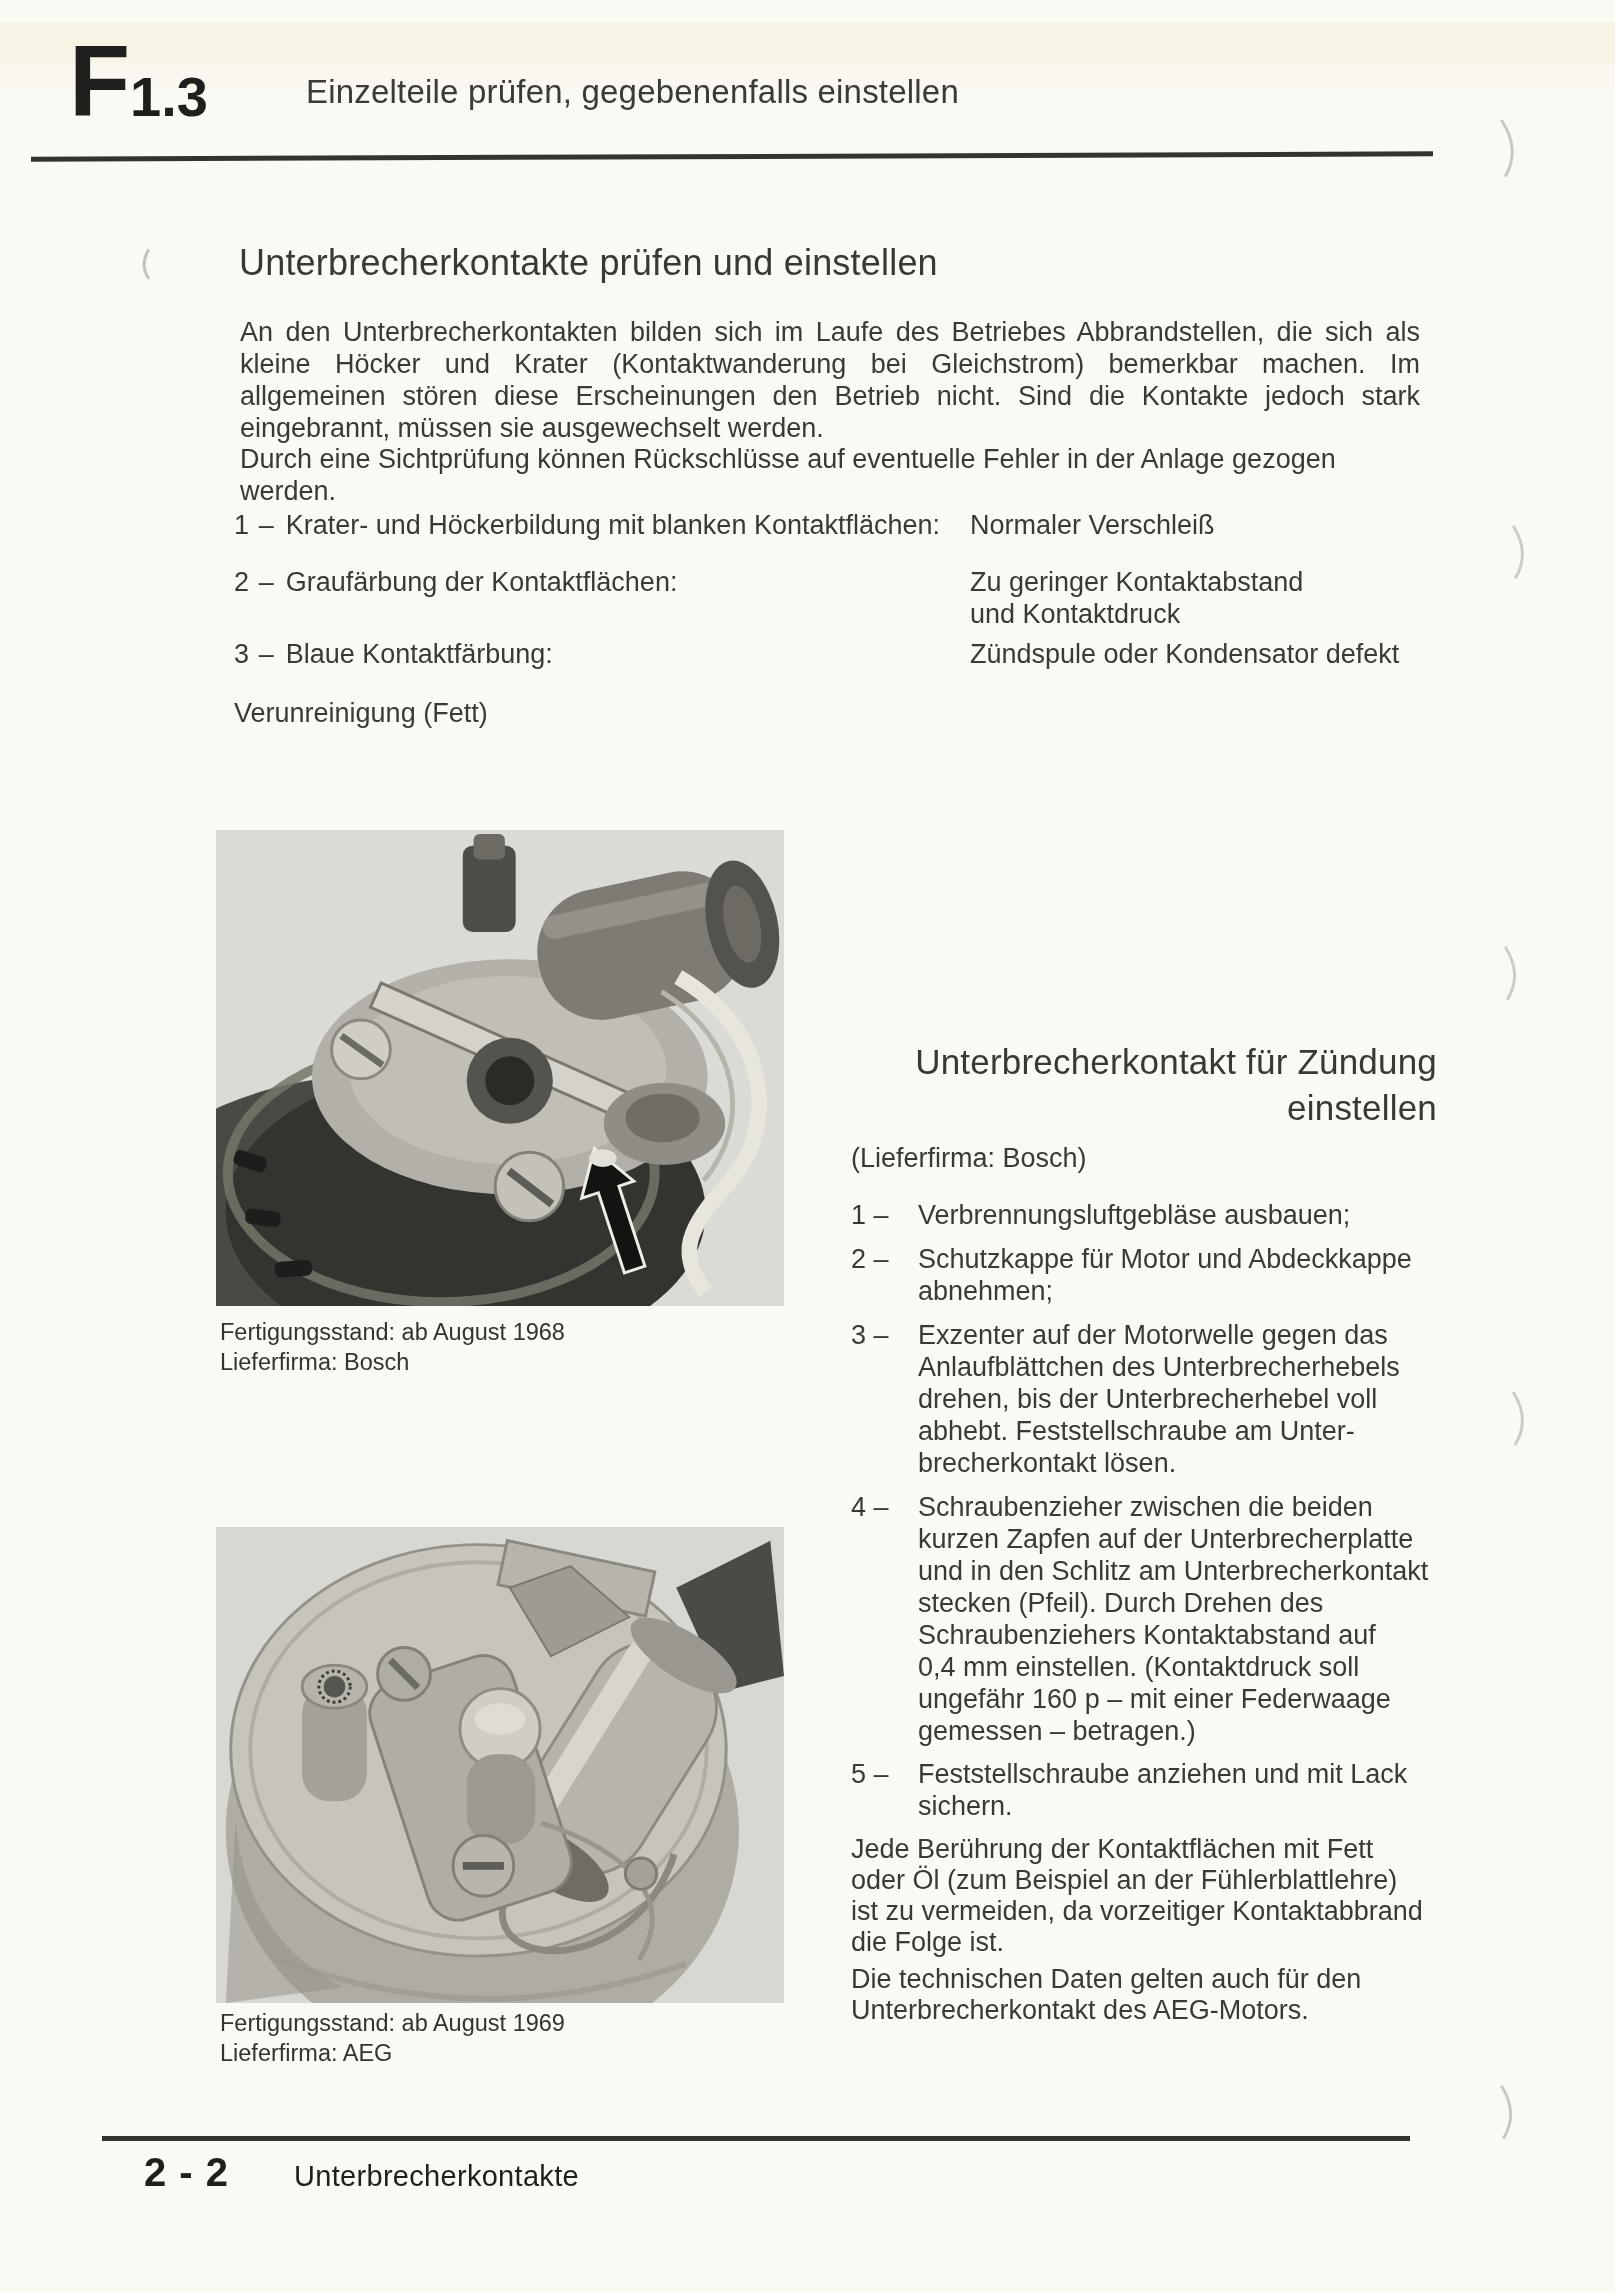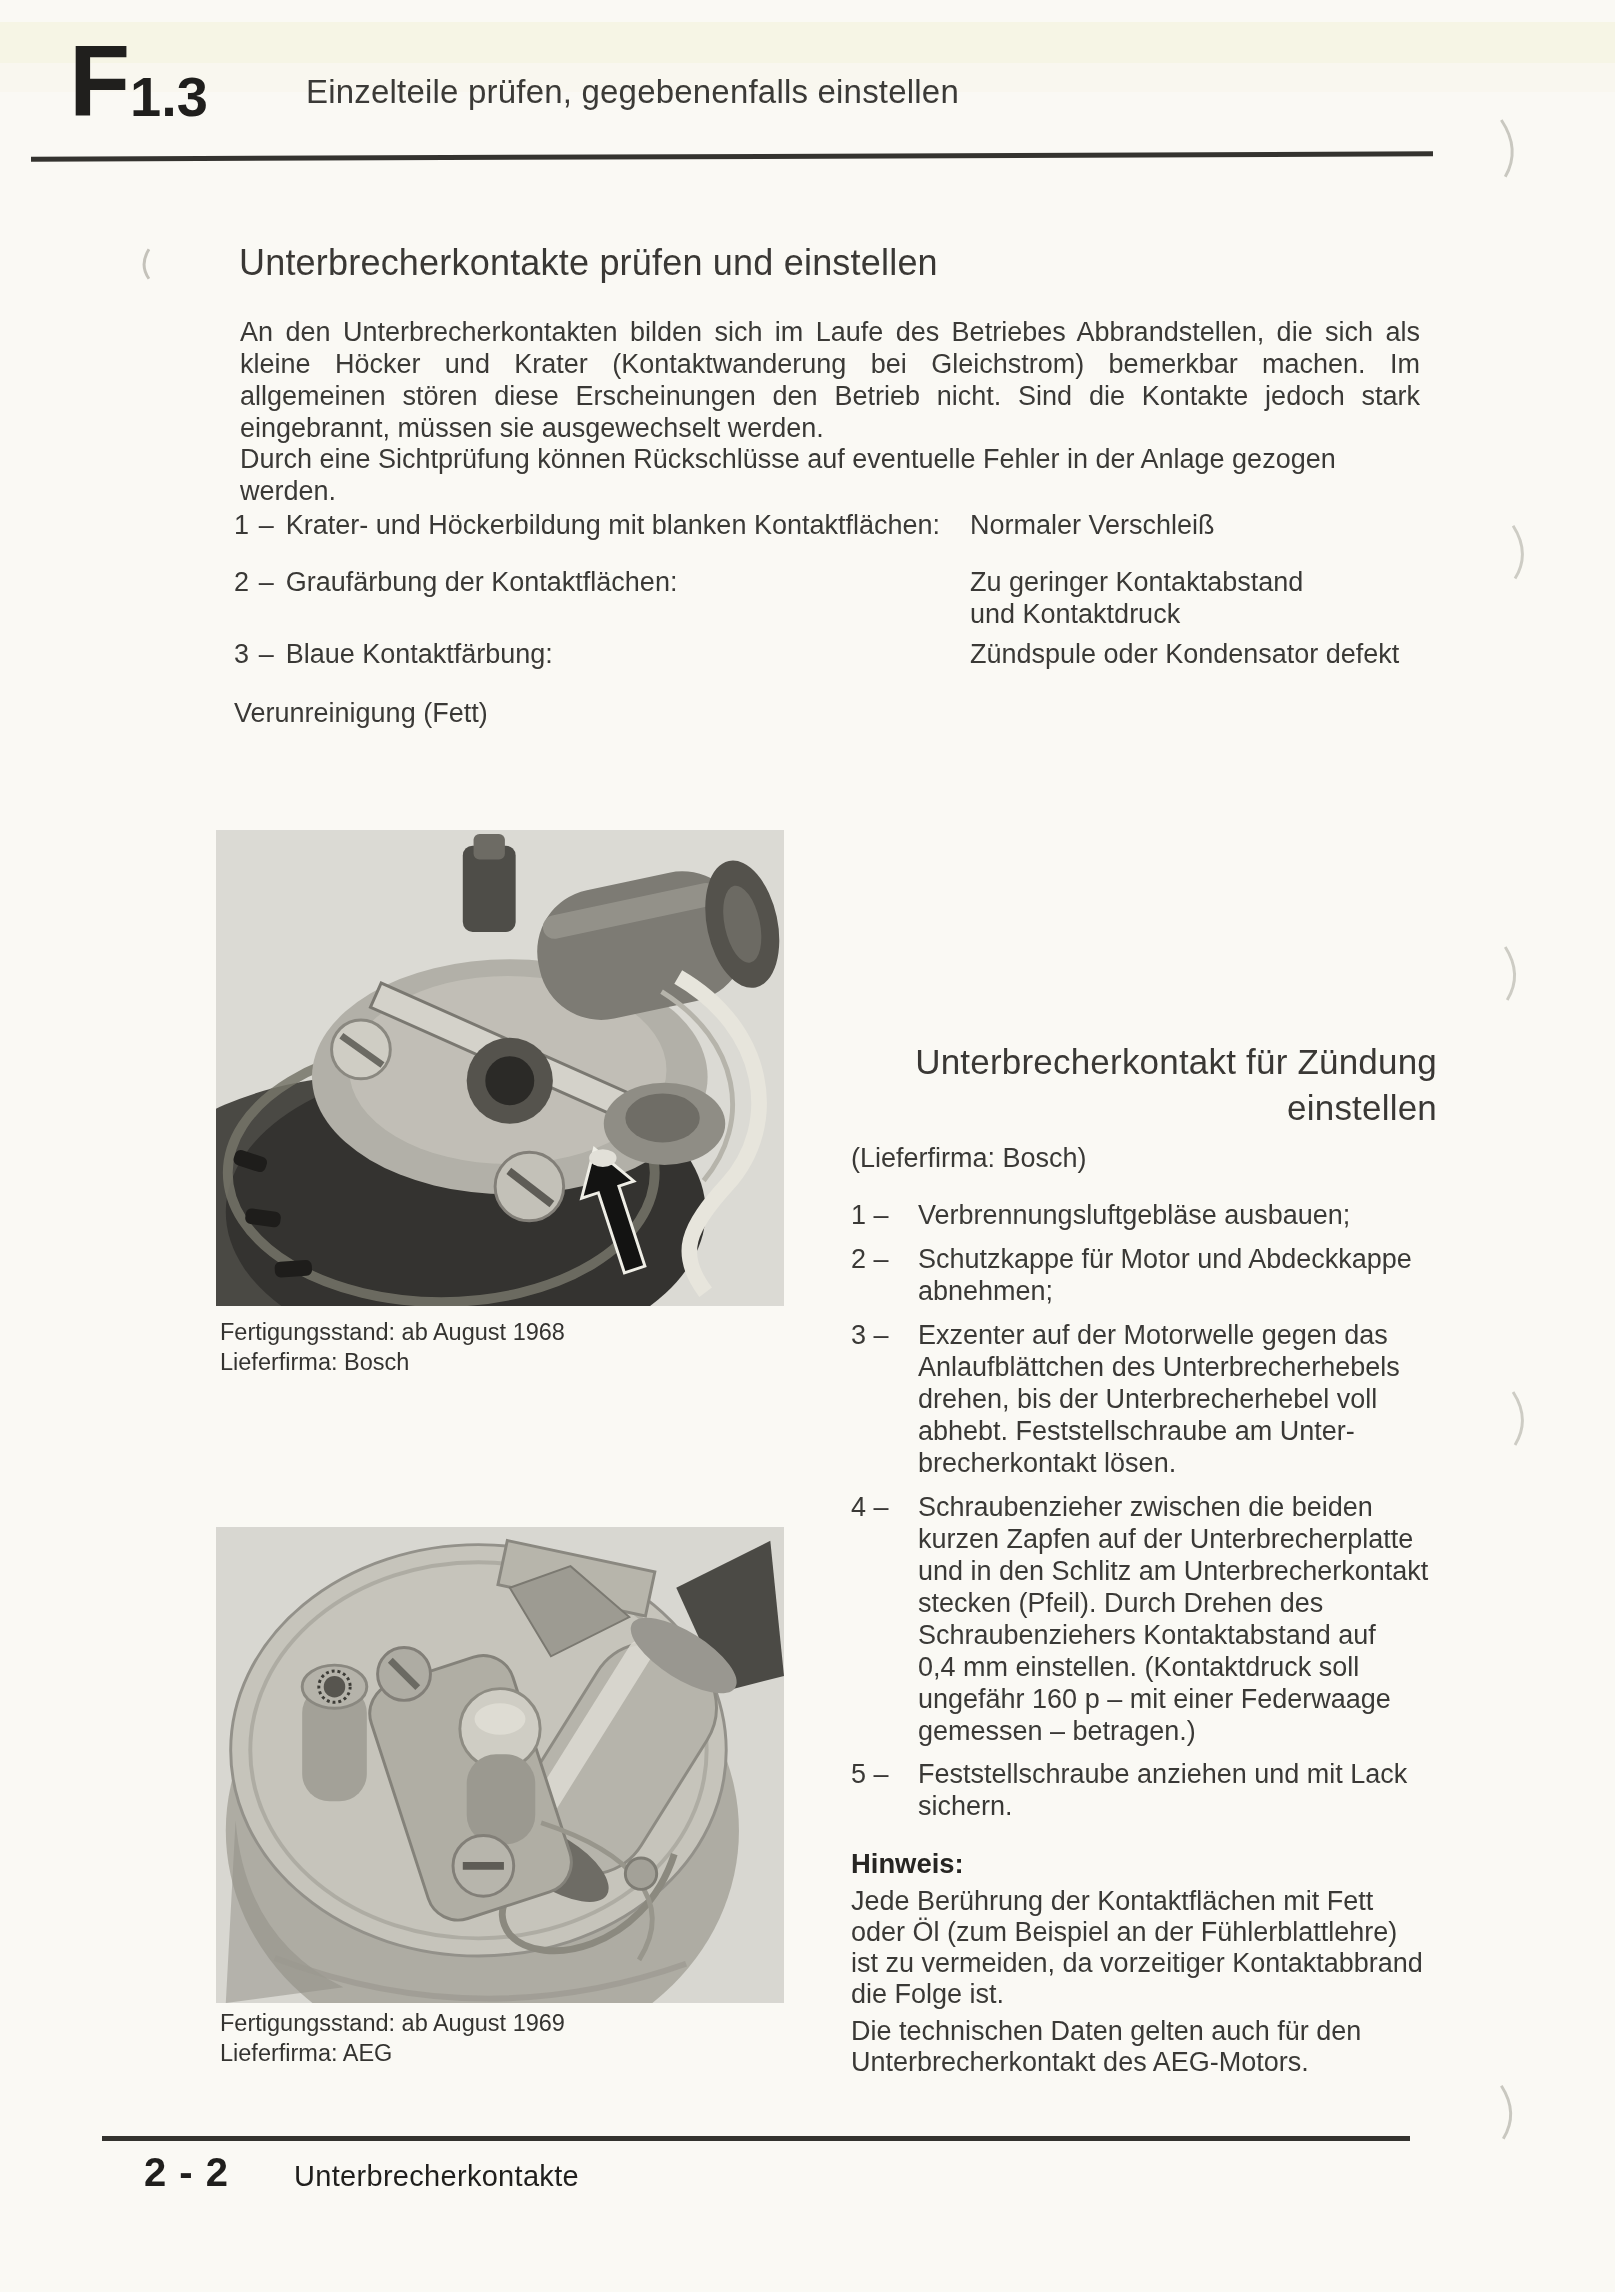--- a/index.html
+++ b/index.html
@@ -156,21 +156,20 @@
 0,4 mm einstellen. (Kontaktdruck soll
 ungefähr 160 p – mit einer Federwaage
 gemessen – betragen.)</div>
       </div>
       <div class="step">
         <div><span>5</span> <span>–</span></div>
         <div class="step-text">Feststellschraube anziehen und mit Lack
 sichern.</div>
       </div>
     </div>
-    <div class="note-h">Hinweis:</div>
     <div class="note-p">Jede Berührung der Kontaktflächen mit Fett
 oder Öl (zum Beispiel an der Fühlerblattlehre)
 ist zu vermeiden, da vorzeitiger Kontaktabbrand
 die Folge ist.</div>
     <div class="note-p">Die technischen Daten gelten auch für den
 Unterbrecherkontakt des AEG-Motors.</div>
   </div>
 
   <div class="figure" style="top:1527px">
     <svg viewBox="0 0 580 486">

